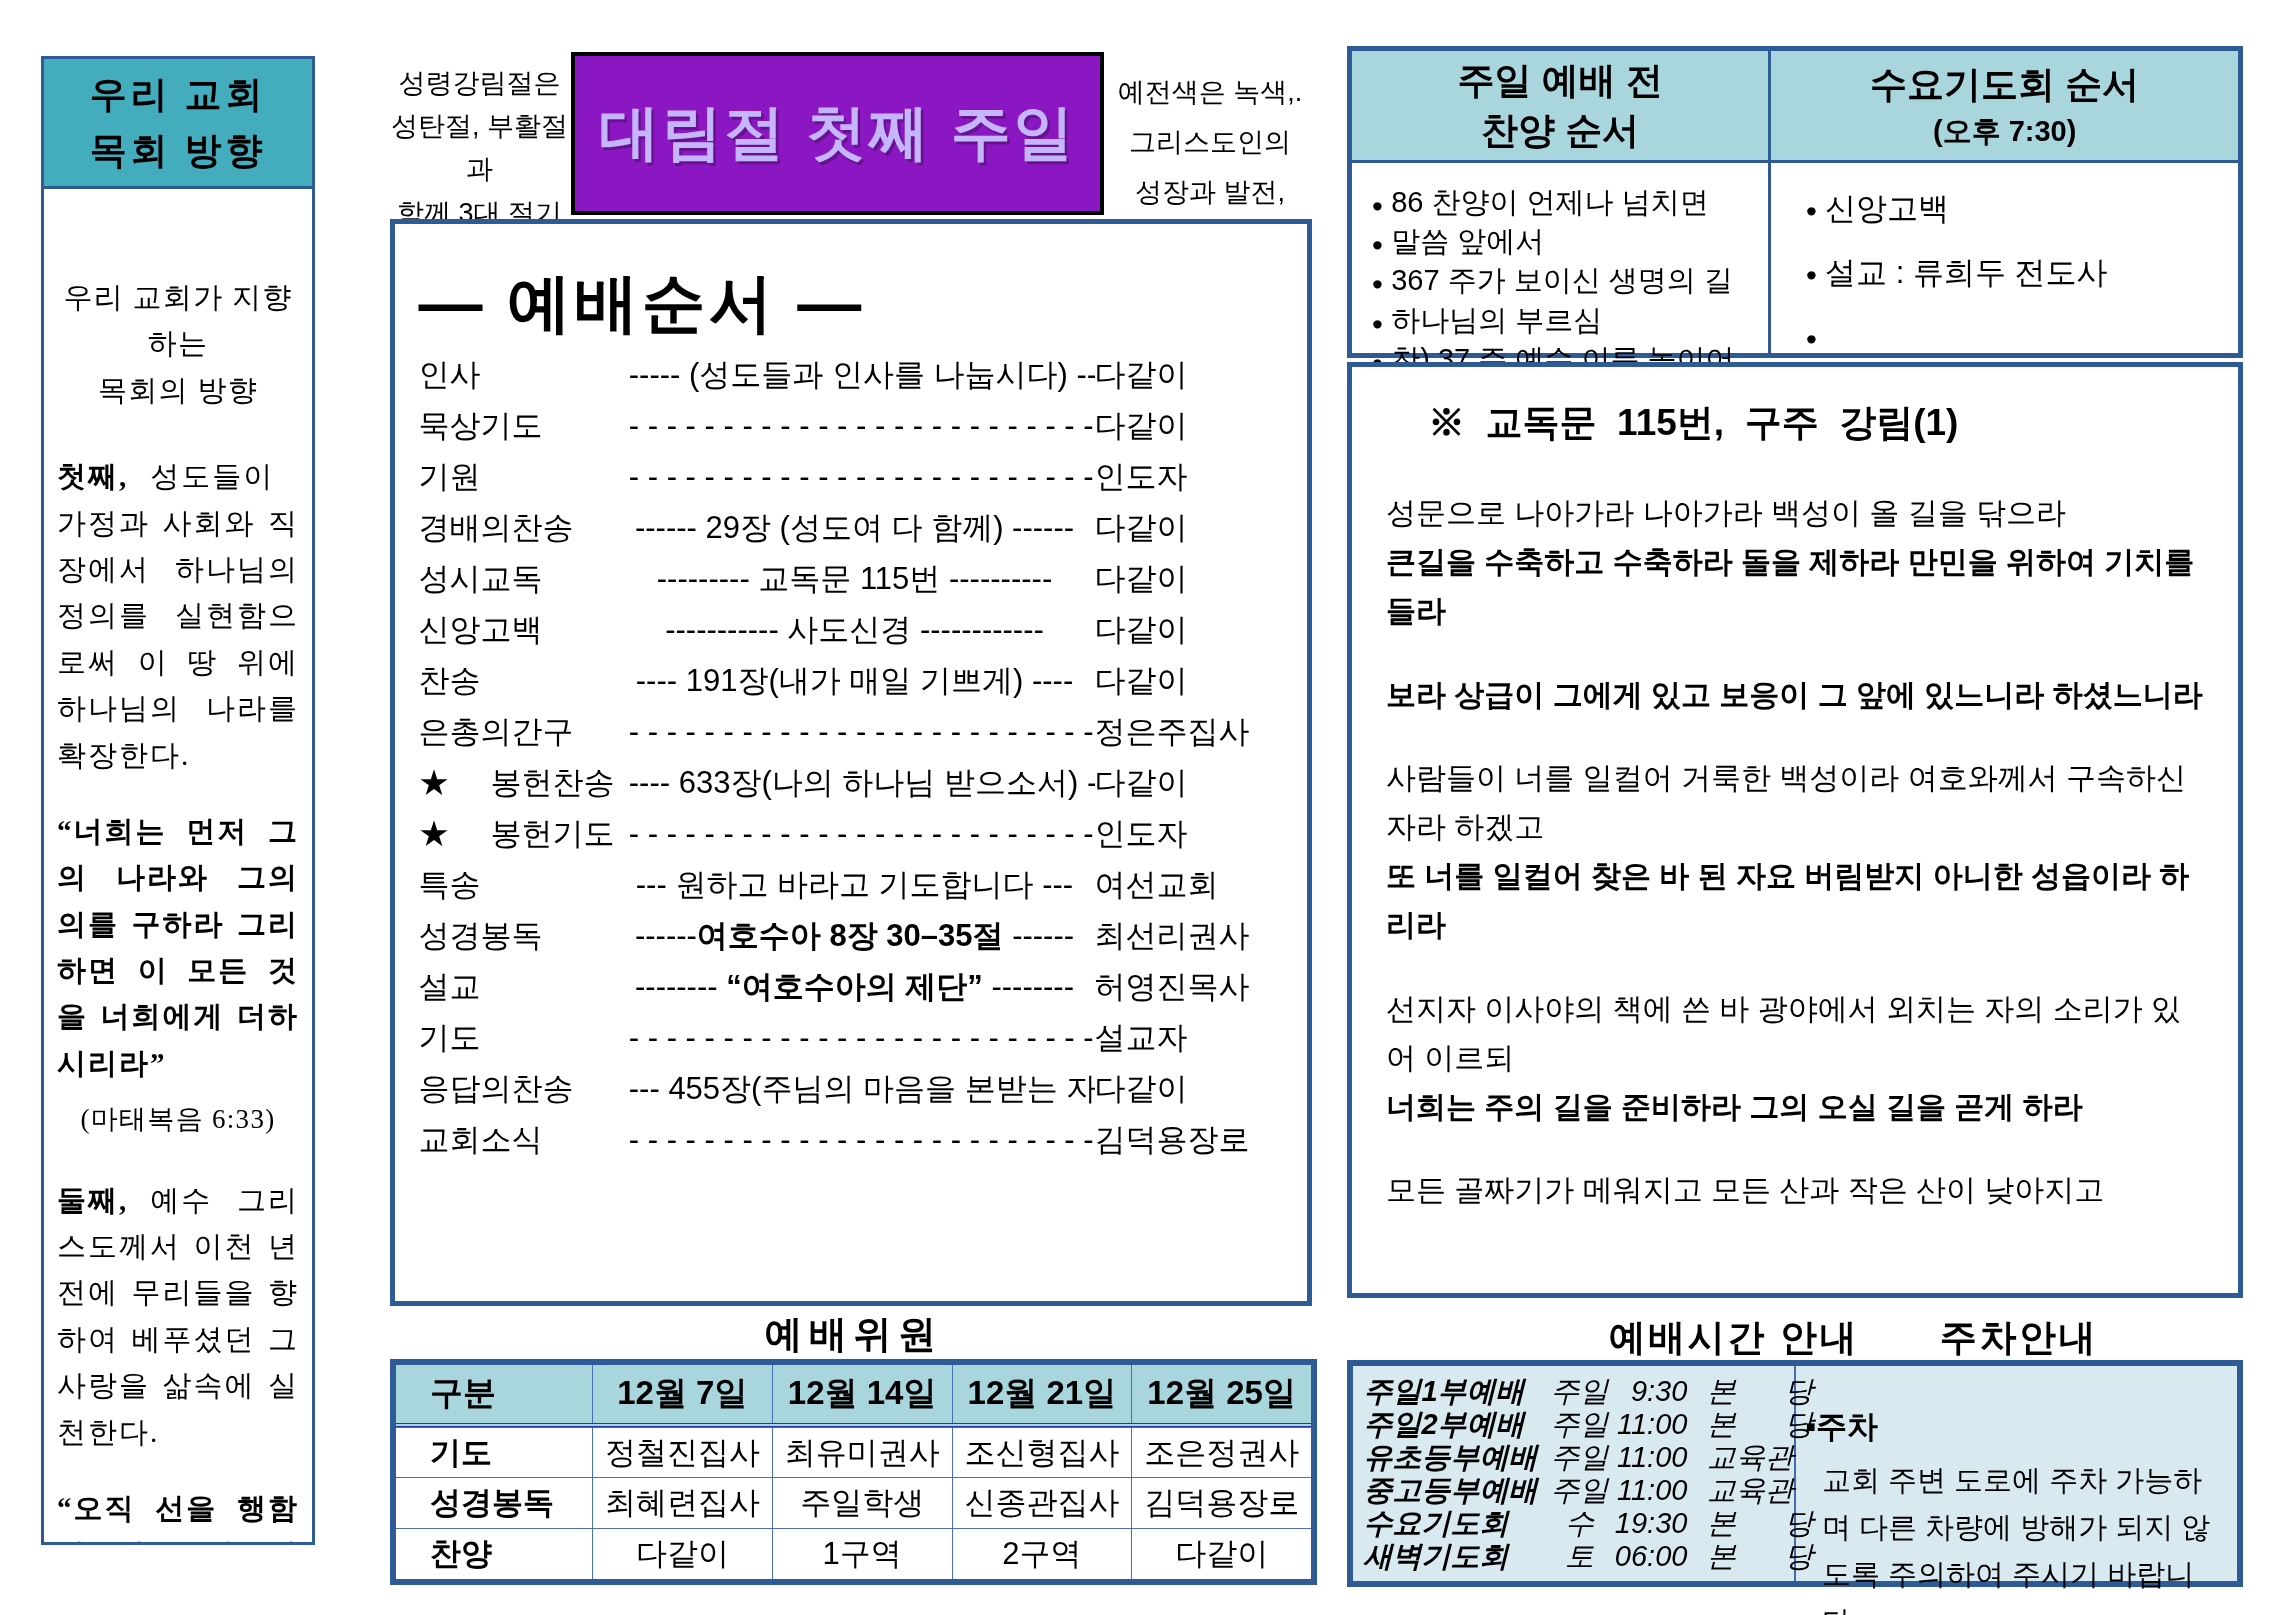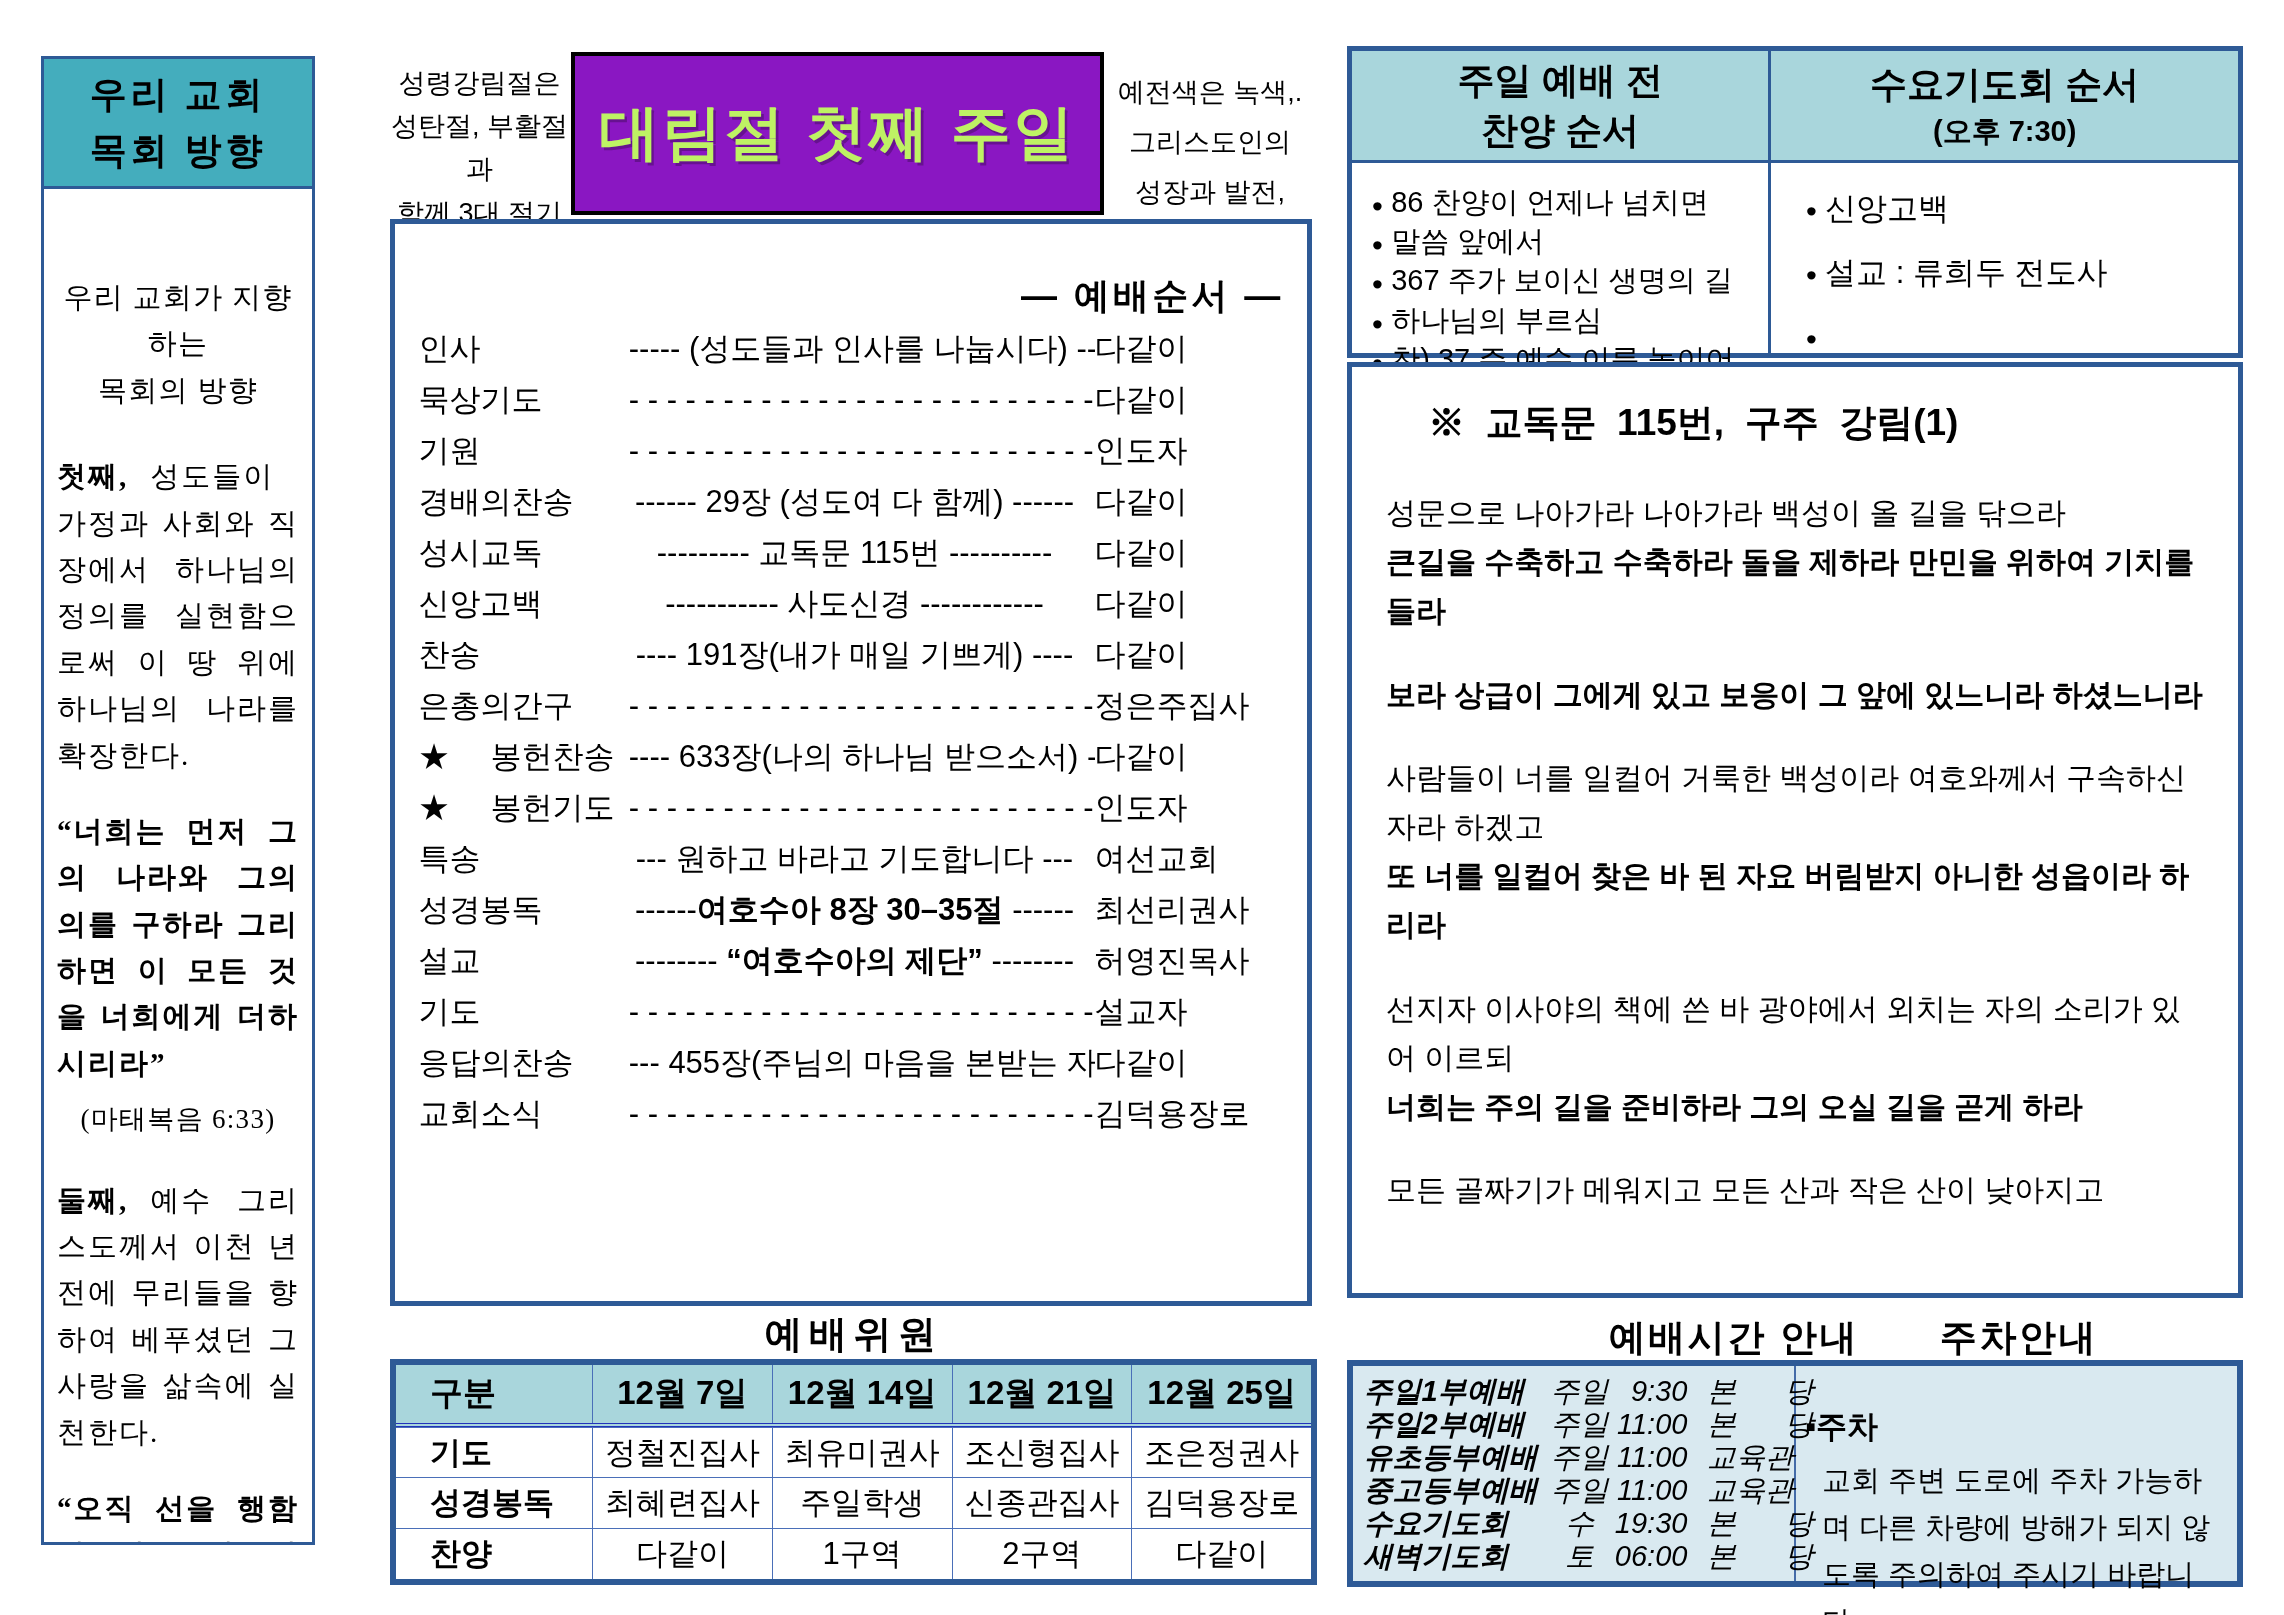--- a/index.html
+++ b/index.html
@@ -19,27 +19,27 @@
   .lp-intro{margin-top:85px;text-align:center;font-size:29px;line-height:1.6;letter-spacing:1.3px;}
   .lp-para{margin:40px 0 0 0;text-align:justify;font-size:29px;line-height:1.6;letter-spacing:2px;}
   .lp-para .lead{font-weight:bold;margin-right:22px;}
   .lp-quote{margin:30px 0 0 0;text-align:justify;font-size:29px;line-height:1.6;letter-spacing:2px;font-weight:bold;}
   .lp-ref{margin:14.3px 0 0 0;text-align:center;font-size:27px;letter-spacing:1.3px;}
 
   
   #note-left{left:385px;top:62px;width:189px;text-align:center;font-size:27px;line-height:1.6;}
   #banner{left:571px;top:52px;width:533px;height:163px;background:#8a17c2;border:4.6px solid #000;
           box-sizing:border-box;display:flex;align-items:center;justify-content:center;}
-  #banner .t{color:#bef264;font-size:60px;font-weight:bold;letter-spacing:2.6px;text-shadow:2.6px 2.6px 0 rgba(0,0,0,.25);}
+  #banner .t{color:#c4b5fd;font-size:60px;font-weight:bold;letter-spacing:2.6px;text-shadow:2.6px 2.6px 0 rgba(0,0,0,.25);}
   #note-right{left:1112px;top:68px;width:196px;text-align:center;font-size:27px;line-height:1.85;}
 
   
   #worship-box{left:390px;top:219px;width:922px;height:1087px;border:5.9px solid #2e5a96;
                box-sizing:border-box;background:#fff;padding:0 23.5px;overflow:hidden;}
-  #worship-title{margin-top:48px;text-align:right;font-size:36px;font-weight:bold;letter-spacing:3.3px;}
+  #worship-title{margin-top:36px;text-align:left;font-size:64px;font-weight:bold;letter-spacing:3.3px;}
   #service-times{margin-top:62px;}
   .svc{display:flex;justify-content:space-between;align-items:baseline;height:57px;font-size:33px;}
   .svc .l{font-weight:bold;white-space:pre;}
   .svc .r{white-space:pre;}
   #worship-rows{margin-top:6.5px;}
   .wrow{display:flex;align-items:baseline;height:51px;font-size:31px;}
   .wlabel{width:196px;flex:none;text-align:justify;text-align-last:justify;white-space:nowrap;}
   .wmid{flex:1;text-align:center;white-space:nowrap;overflow:hidden;padding:0 14.3px;color:#000;}
   .wmid b{font-weight:bold;}
   .wwho{width:189px;flex:none;text-align:justify;text-align-last:justify;white-space:nowrap;}

